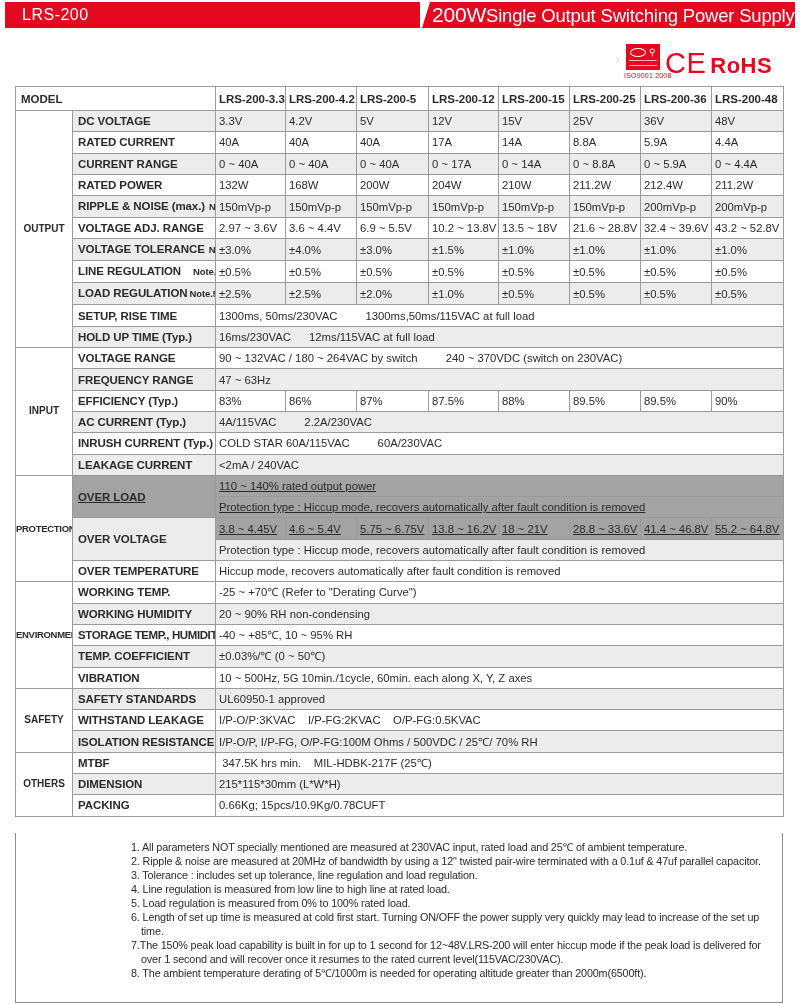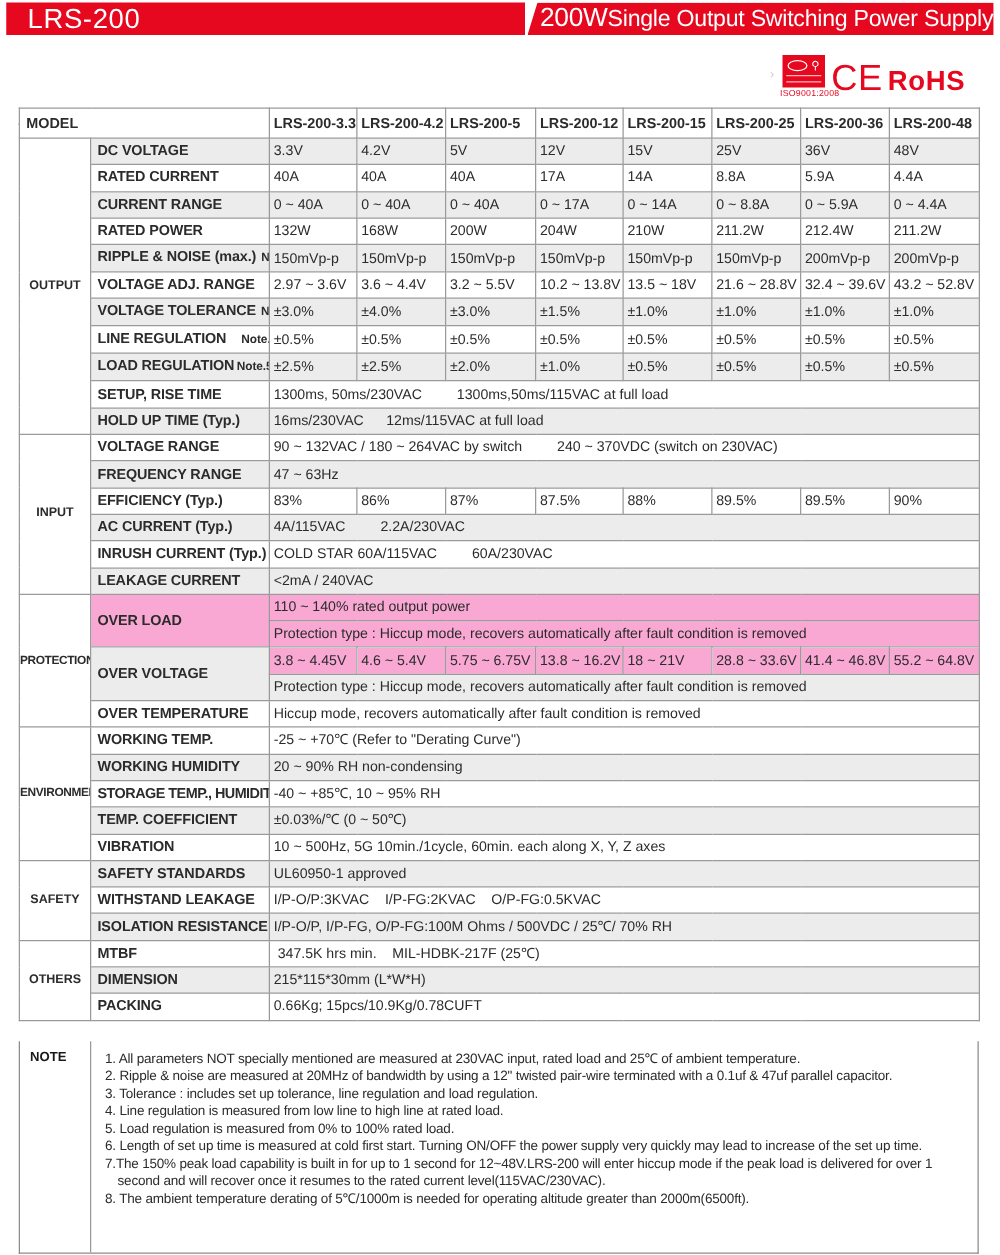--- a/index.html
+++ b/index.html
@@ -2,21 +2,21 @@
 <html><head>
 <meta charset="utf-8">
 <style>
   * { box-sizing: border-box; margin: 0; padding: 0; }
   html, body { width: 800px; height: 1004px; background: #ffffff; overflow: hidden; }
   body { font-family: "Liberation Sans", sans-serif; color: #2a2a2a; position: relative; }
 
   .header { position: absolute; left: 0; top: 0; width: 800px; height: 32px; }
   .header .left-bar { position: absolute; left: 5px; top: 2px; width: 415px; height: 26px; background: #e5081f; }
   .header .right-bar { position: absolute; left: 422px; top: 2px; width: 373px; height: 26px; background: #e5081f; clip-path: polygon(8px 0, 100% 0, 100% 100%, 0 100%); }
-  .header .title { position: absolute; left: 22px; top: 2px; font-size: 22px; color: #ffffff; line-height: 26px; letter-spacing: 0.5px; }
+  .header .title { position: absolute; left: 22px; top: 2px; font-size: 16px; color: #ffffff; line-height: 26px; letter-spacing: 0.5px; }
   .header .subtitle { position: absolute; left: 432px; top: 2px; font-size: 18.5px; color: #ffffff; line-height: 26px; letter-spacing: -0.2px; white-space: nowrap; }
   .header .subtitle .big { font-size: 21px; }
 
   .certs { position: absolute; left: 620px; top: 44px; width: 175px; height: 40px; }
   .iso-box { position: absolute; left: 6px; top: 0; width: 34px; height: 26px; background: #e5081f; }
   .iso-box .oval { position: absolute; left: 4px; top: 4px; width: 16px; height: 9px; border: 1px solid #fff; border-radius: 50%; }
   .iso-box .mark { position: absolute; left: 23px; top: 3px; width: 8px; height: 10px; color: #fff; font-size: 9px; line-height: 10px; }
   .iso-box .small { position: absolute; left: 3px; top: 16px; width: 28px; height: 6px; border-top: 1px solid #ffb3bb; border-bottom: 1px solid #ffb3bb; }
   .iso-text { position: absolute; left: 4px; top: 28px; font-size: 7px; color: #e5081f; letter-spacing: 0.2px; }
   .ce-rohs { position: absolute; left: 45px; top: 3px; font-size: 22px; font-weight: bold; color: #e5081f; letter-spacing: 0.5px; white-space: nowrap; }
@@ -27,31 +27,31 @@
 
   table.spec { position: absolute; left: 15px; top: 86px; width: 768px; border-collapse: collapse; table-layout: fixed; border: 1px solid #8c8c8c; }
   table.spec td { border: 1px solid #9a9a9a; height: 21.3px; font-size: 11.3px; padding: 0 3px; line-height: 20px; white-space: nowrap; overflow: hidden; vertical-align: middle; color: #2b2b2b; }
   table.spec td.cat { font-weight: bold; text-align: center; font-size: 10px; background: #ffffff; padding: 0; }
   table.spec td.cat.small { font-size: 9.5px; letter-spacing: -0.3px; }
   table.spec td.lbl { font-weight: bold; font-size: 11.5px; padding-left: 5px; letter-spacing: -0.1px; }
   table.spec td.lbl .note { font-size: 9.5px; margin-left: 4px; }
   table.spec tr.g td.lbl, table.spec tr.g td.val { background: #ececec; }
   table.spec tr.w td.lbl, table.spec tr.w td.val { background: #ffffff; }
   table.spec td.sub-g { background: #ececec; }
-  table.spec td.sub-w { background: #f9a8d4; }
+  table.spec td.sub-w { background: #a3a3a3; text-decoration: underline; }
   table.spec tr.model td { height: 24px; font-weight: bold; font-size: 11.5px; background: #ffffff; }
   table.spec tr.model td.mh { padding-left: 5px; }
   table.spec td.val .sp { display: inline-block; width: 28px; }
   table.spec td.val .sp2 { display: inline-block; width: 18px; }
 
   .note-area { position: absolute; left: 15px; top: 833px; width: 768px; height: 170px; border: 1px solid #8c8c8c; border-top: none; }
   .note-area .note-cat { position: absolute; left: 0; top: 0; width: 57px; height: 169px; border-right: 1px solid #9a9a9a; }
   .note-area .note-cat span { position: absolute; left: 8px; top: 7px; font-size: 10.5px; font-weight: bold; color: #1a1a1a; }
   .note-area ol { position: absolute; left: 68px; top: 7px; width: 695px; list-style: none; font-size: 10.8px; line-height: 14px; color: #2b2b2b; letter-spacing: -0.15px; }
-  .note-area ol li { padding-left: 0; }
+  .note-area ol li { padding-left: 0; margin-left: 47px; }
   .note-area ol li.indent { text-indent: -10px; padding-left: 10px; }
 </style>
 </head>
 <body>
 
 <div class="header">
   <div class="left-bar"></div>
   <div class="right-bar"></div>
   <div class="title">LRS-200</div>
   <div class="subtitle"><span class="big">200W</span><span>Single Output Switching Power Supply</span></div>
@@ -150,21 +150,21 @@
     <td class="val">150mVp-p</td>
     <td class="val">150mVp-p</td>
     <td class="val">150mVp-p</td>
     <td class="val">200mVp-p</td>
     <td class="val">200mVp-p</td>
   </tr>
   <tr class="w">
     <td class="lbl">VOLTAGE ADJ. RANGE</td>
     <td class="val">2.97 ~ 3.6V</td>
     <td class="val">3.6 ~ 4.4V</td>
-    <td class="val">3.2 ~ 5.5V</td>
+    <td class="val">6.9 ~ 5.5V</td>
     <td class="val">10.2 ~ 13.8V</td>
     <td class="val">13.5 ~ 18V</td>
     <td class="val">21.6 ~ 28.8V</td>
     <td class="val">32.4 ~ 39.6V</td>
     <td class="val">43.2 ~ 52.8V</td>
   </tr>
   <tr class="g">
     <td class="lbl"><span>VOLTAGE TOLERANCE</span><span class="note">Note.3</span></td>
     <td class="val">±3.0%</td>
     <td class="val">±4.0%</td>
@@ -312,23 +312,20 @@
     <td class="val" colspan="8">215*115*30mm (L*W*H)</td>
   </tr>
   <tr class="w">
     <td class="lbl">PACKING</td>
     <td class="val" colspan="8">0.66Kg; 15pcs/10.9Kg/0.78CUFT</td>
   </tr>
 </tbody>
   </table>
 
 <div class="note-area">
-  <div class="note-cat">
-      <span>NOTE</span>
-    </div>
   <ol>
     <li>1. All parameters NOT specially mentioned are measured at 230VAC input, rated load and 25℃ of ambient temperature.</li>
     <li>2. Ripple &amp; noise are measured at 20MHz of bandwidth by using a 12" twisted pair-wire terminated with a 0.1uf &amp; 47uf parallel capacitor.</li>
     <li>3. Tolerance : includes set up tolerance, line regulation and load regulation.</li>
     <li>4. Line regulation is measured from low line to high line at rated load.</li>
     <li>5. Load regulation is measured from 0% to 100% rated load.</li>
     <li class="indent">6. Length of set up time is measured at cold first start. Turning ON/OFF the power supply very quickly may lead to increase of the set up time.</li>
     <li class="indent">7.The 150% peak load capability is built in for up to 1 second for 12~48V.LRS-200 will enter hiccup mode if the peak load is delivered for over 1 second and will recover once it resumes to the rated current level(115VAC/230VAC).</li>
     <li>8. The ambient temperature derating of 5℃/1000m is needed for operating altitude greater than 2000m(6500ft).</li>
   </ol>

